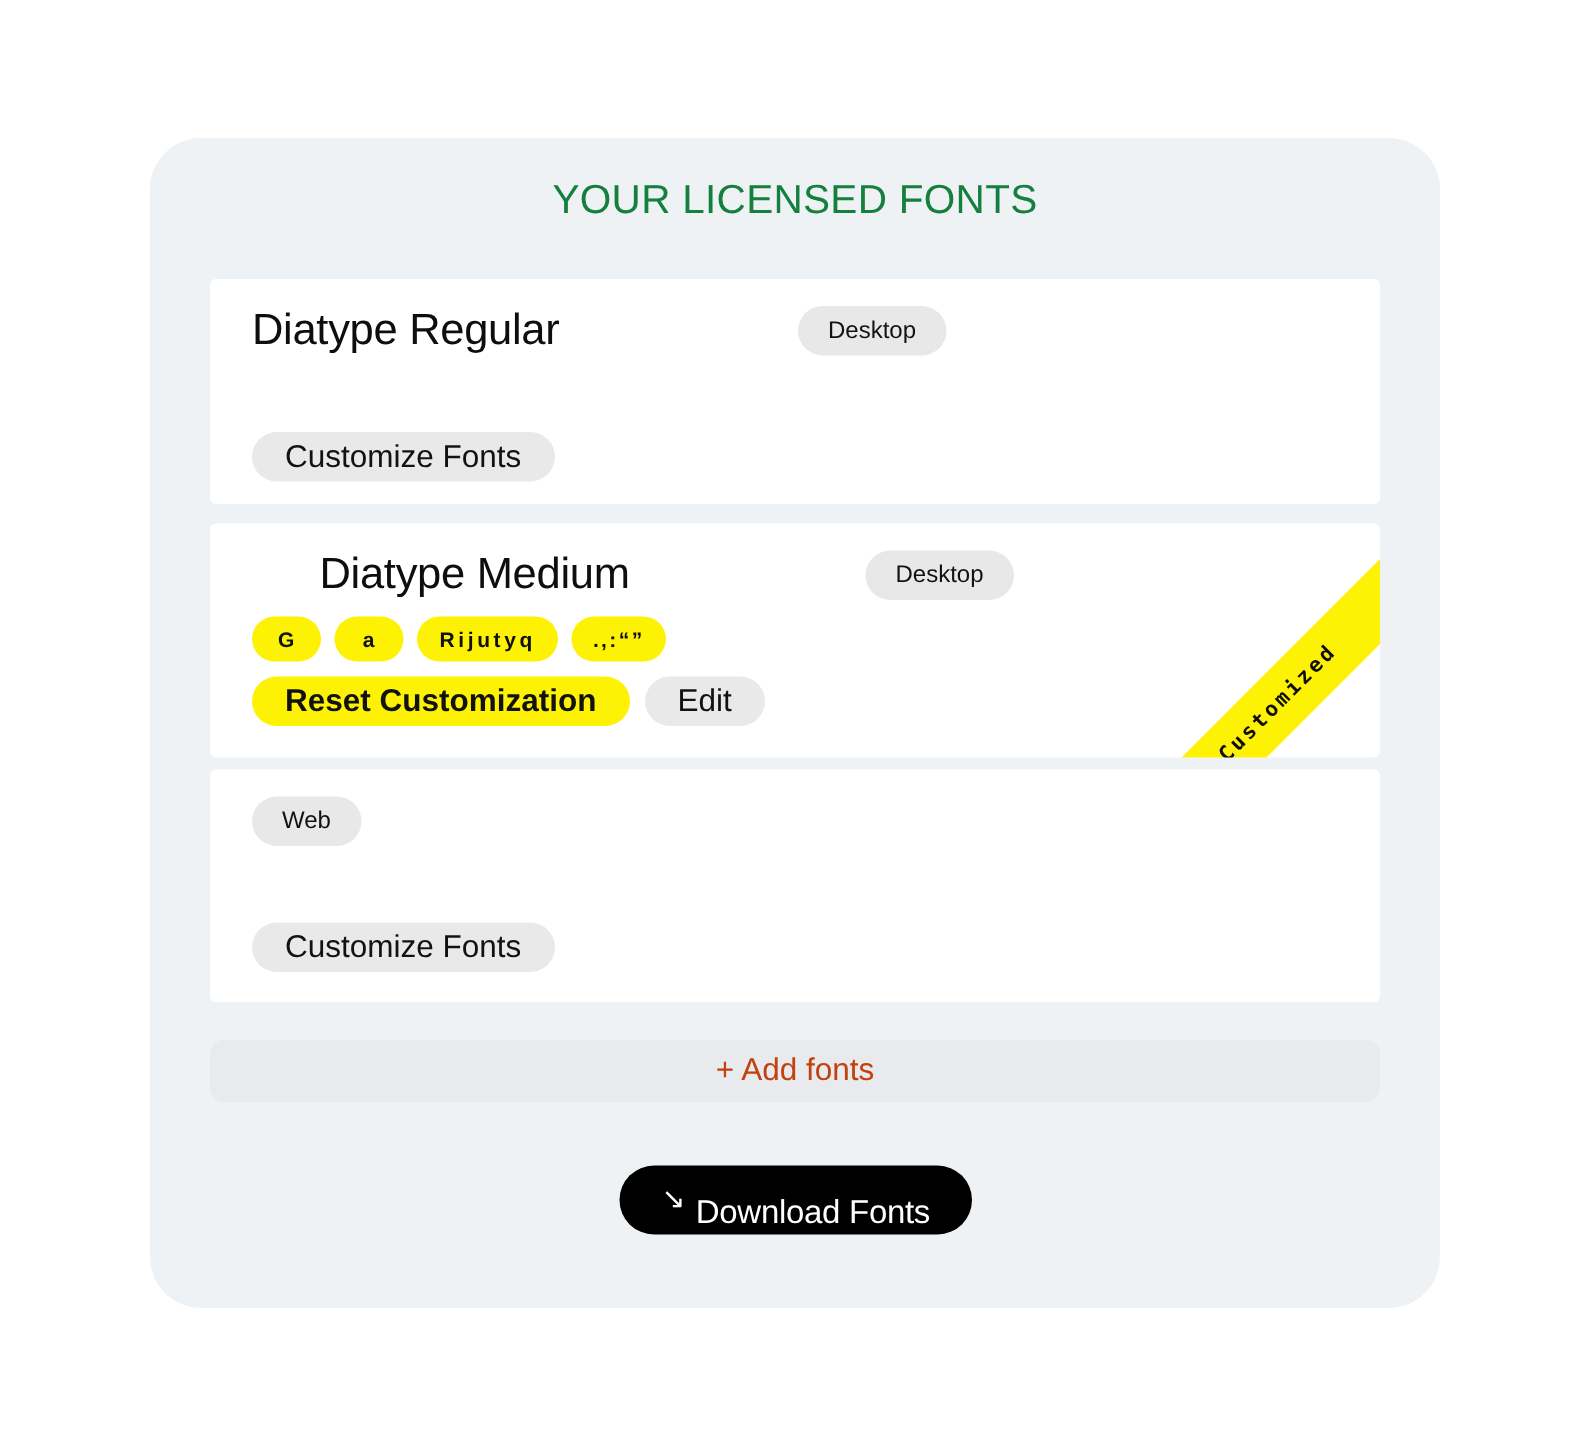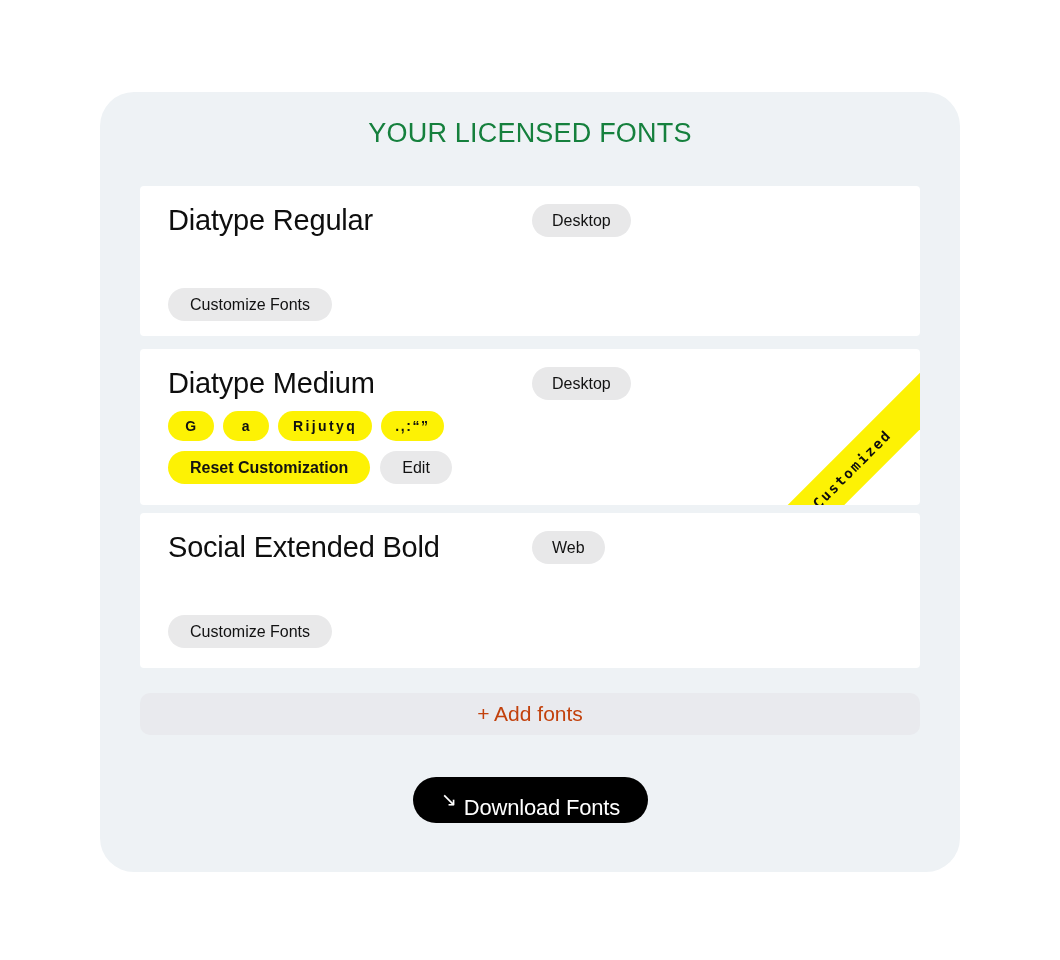--- a/index.html
+++ b/index.html
@@ -74,21 +74,21 @@
 
   .font-name {
     font-size: 29px;
     font-weight: 400;
     color: #0e0e0e;
     letter-spacing: -0.2px;
     white-space: nowrap;
   }
 
   .font-name.c1 { width: 364px; }
-  .font-name.c2 { width: 364px; }
+  .font-name.c2 { width: 364px; margin-left: 45px; }
   .font-name.c3 { width: 364px; }
 
   .badge {
     display: inline-flex;
     align-items: center;
     justify-content: center;
     height: 33px;
     padding: 0 20px;
     background: #e8e8e9;
     border-radius: 17px;
@@ -137,21 +137,21 @@
 
   .action-row.single { top: 102px; }
 
   .pill-btn {
     display: inline-flex;
     align-items: center;
     justify-content: center;
     height: 33px;
     padding: 0 22px;
     border-radius: 17px;
-    font-size: 16px;
+    font-size: 21px;
     color: #121212;
     background: #efefef;
     border: none;
     cursor: pointer;
     font-family: "Liberation Sans", sans-serif;
     white-space: nowrap;
   }
 
   .pill-btn.yellow { background: #fdf204; font-weight: 700; }
   .pill-btn.grey   { background: #e9e9ea; }
@@ -271,21 +271,20 @@
           <button class="pill-btn grey">Edit</button>
         </div>
 
         <div class="ribbon">
           <span class="ribbon-label">Customized</span>
         </div>
       </div>
 
       <div class="card c3">
         <div class="card-head">
-          <div class="font-name c3">Social Extended Bold</div>
           <div class="badge">Web</div>
         </div>
         <div class="action-row single">
           <button class="pill-btn grey">Customize Fonts</button>
         </div>
       </div>
 
     </div>
 
     <button class="add-fonts">+ Add fonts</button>

